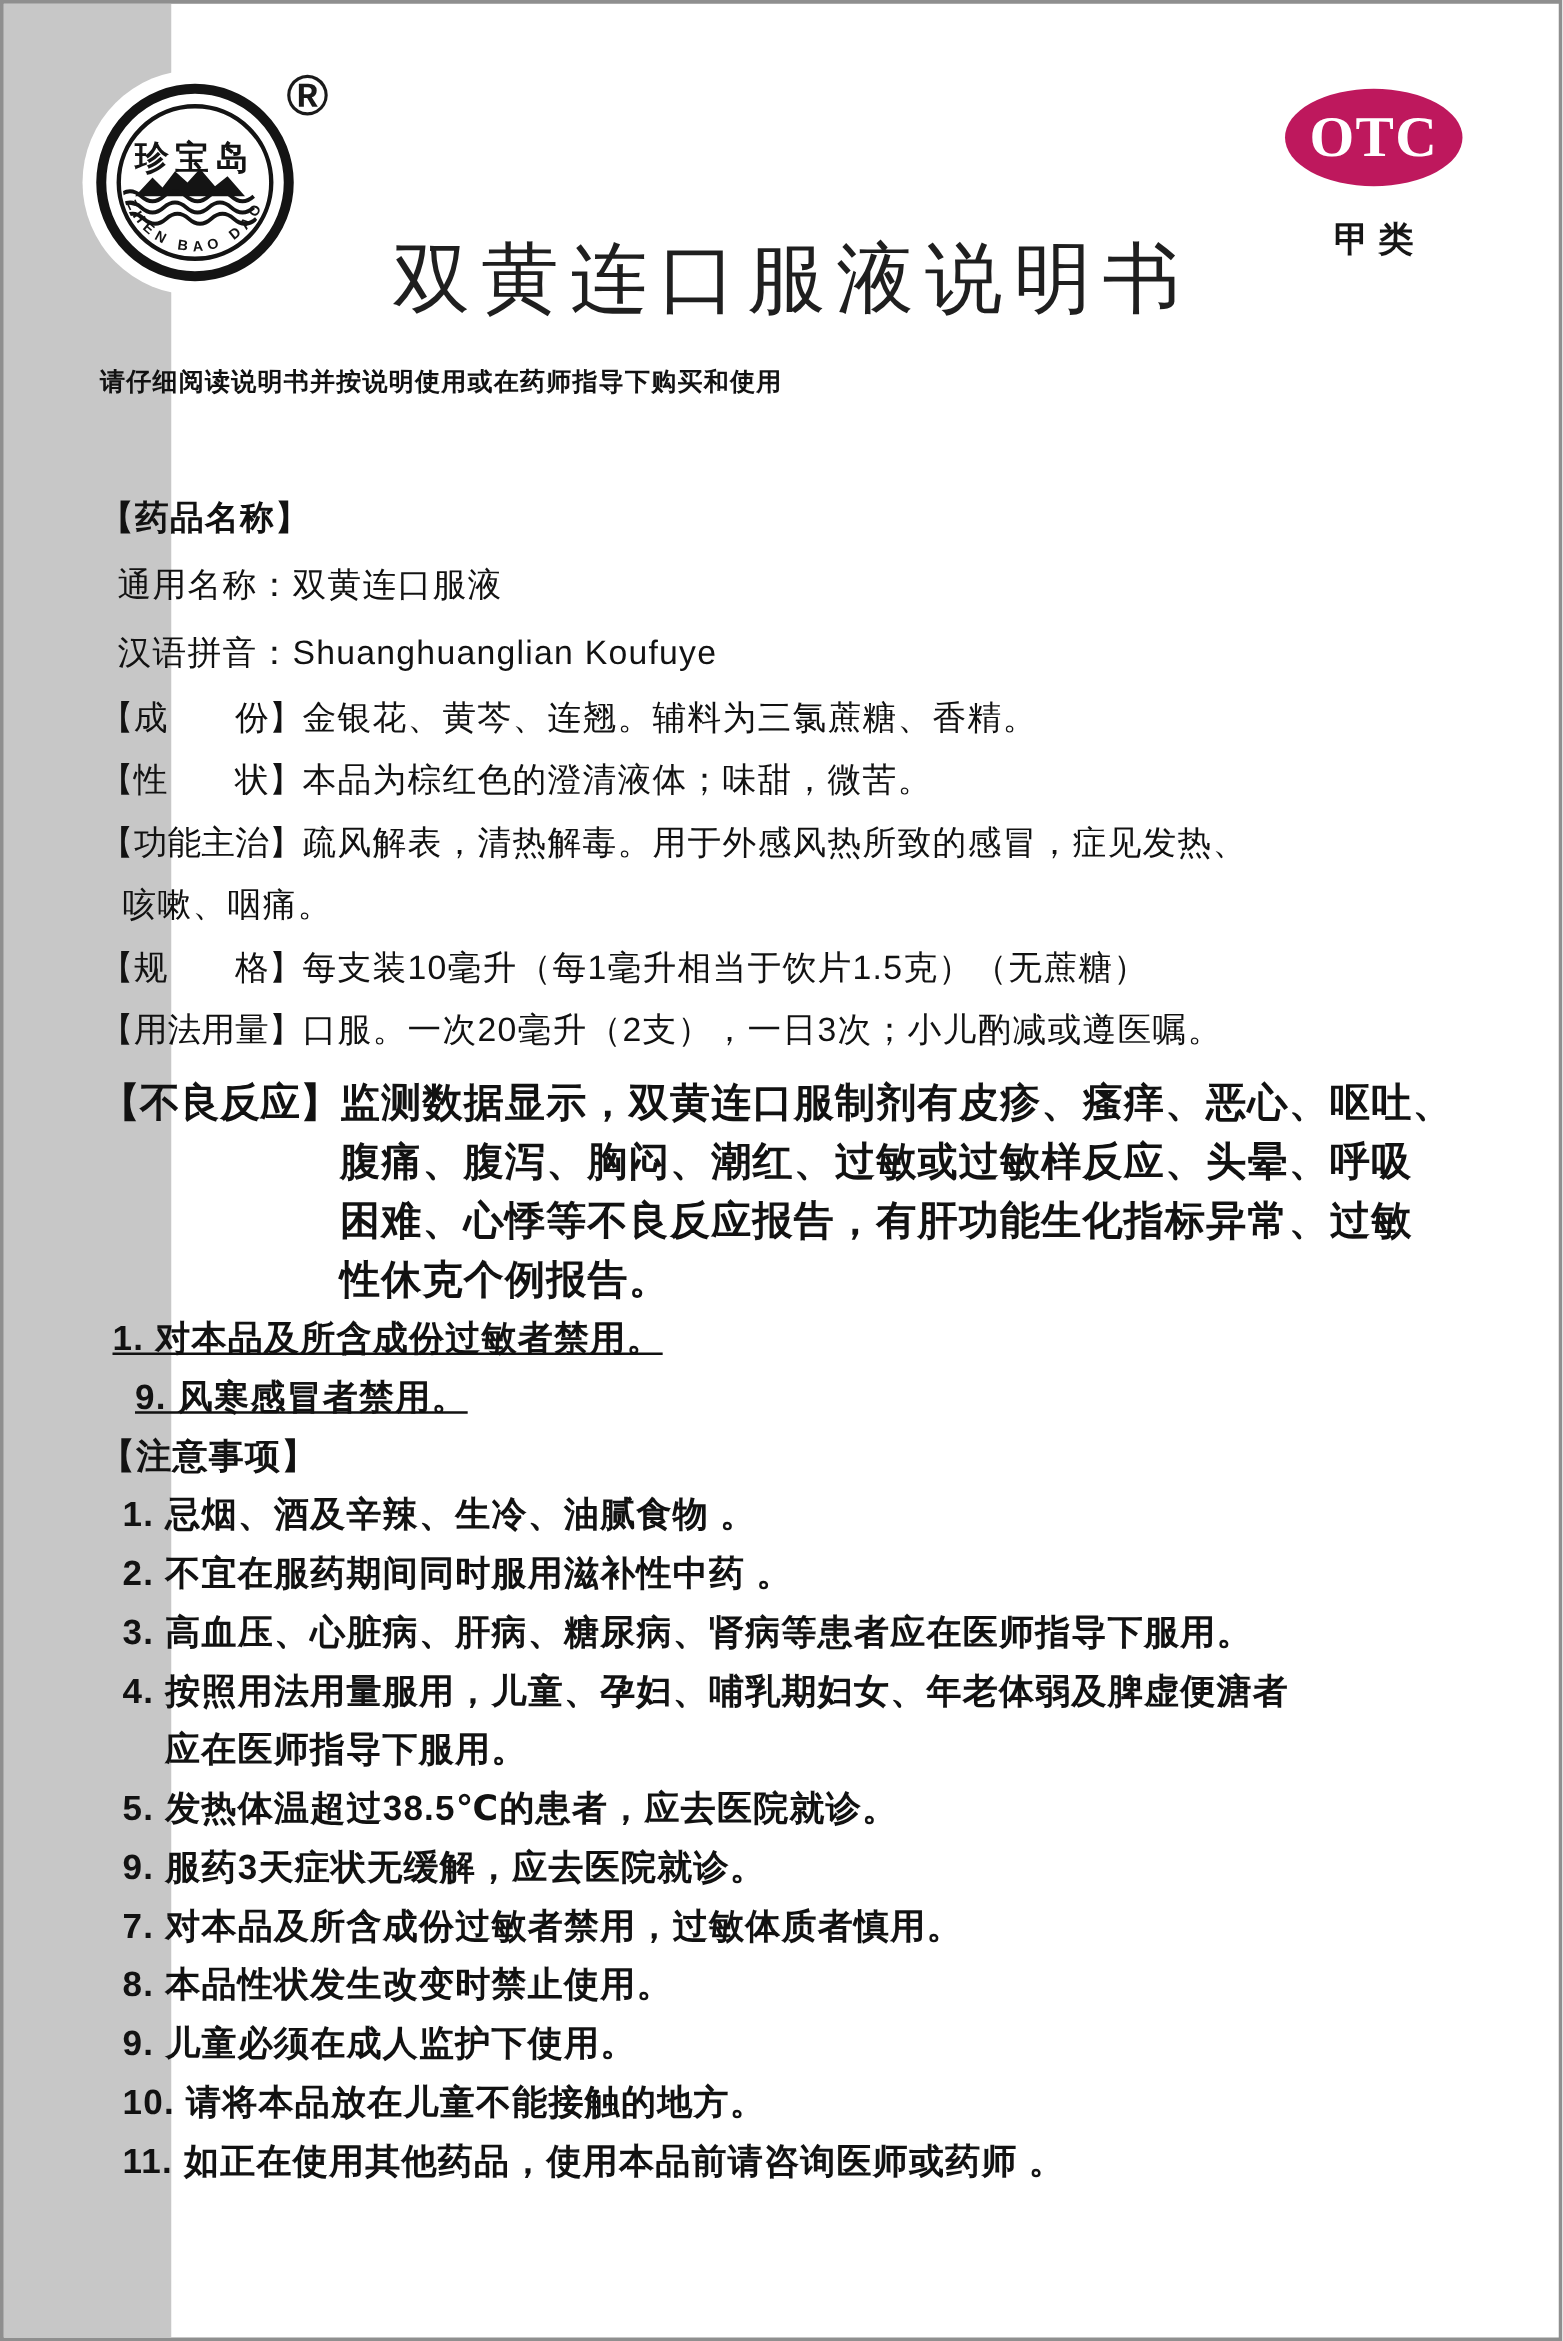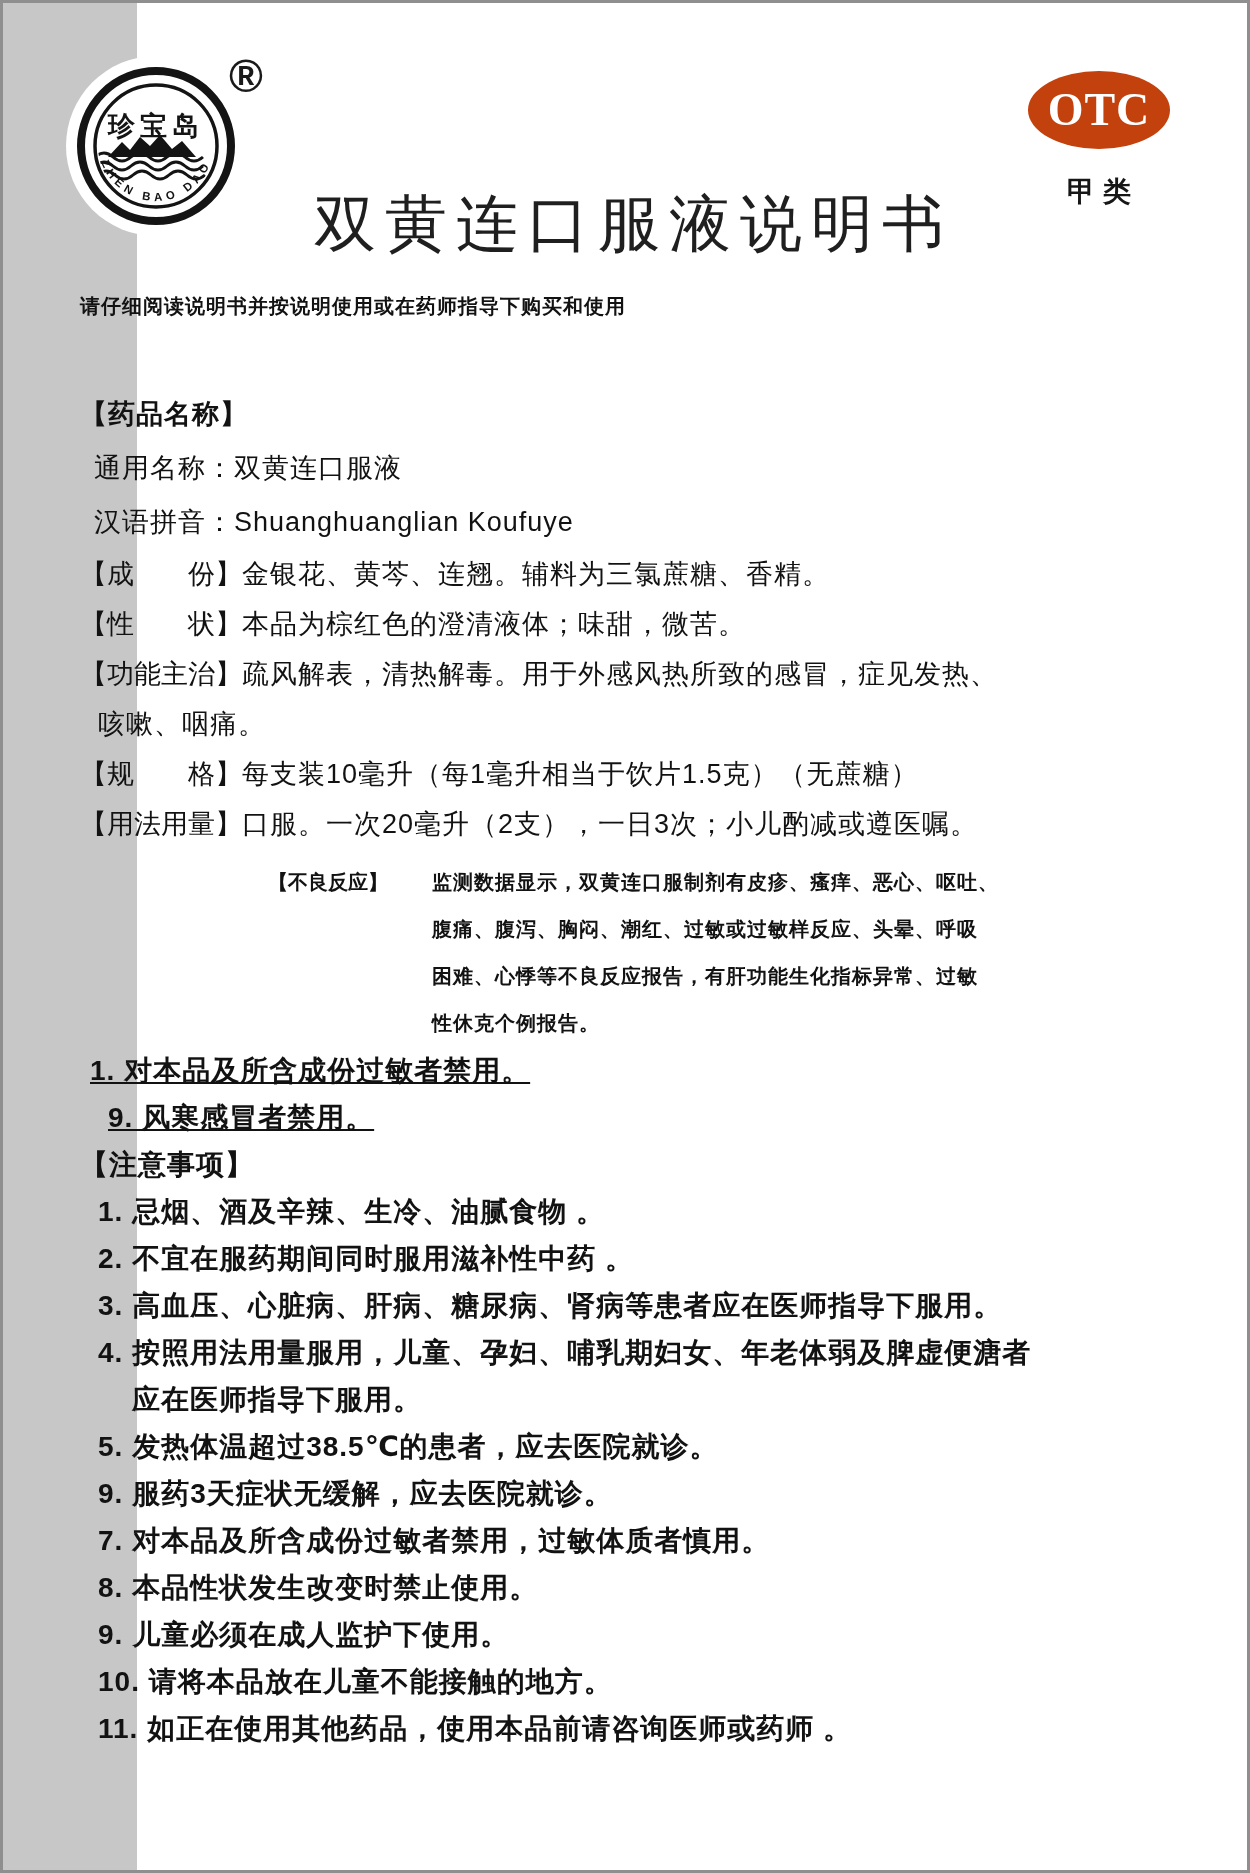--- a/index.html
+++ b/index.html
@@ -7,42 +7,42 @@
     position:relative; width:1250px; height:1873px; box-sizing:border-box;
     background:#ffffff; border:3px solid #8f8f8f; overflow:hidden;
     font-family:"Liberation Sans","DejaVu Sans",sans-serif; color:#121212;
   }
   .sidebar { position:absolute; left:0; top:0; bottom:0; width:134px; background:#c7c7c7; }
 
   .logo-wrap { position:absolute; left:58px; top:48px; width:190px; height:190px; }
   .reg-mark { position:absolute; left:226px; top:50px; font-size:46px; font-weight:600; line-height:1; color:#1a1a1a; }
 
   .otc { position:absolute; left:1016px; top:68px; width:160px; text-align:center; }
-  .otc-oval { margin:0 auto; width:142px; height:78px; background:#c2410c; border-radius:50%;
+  .otc-oval { margin:0 auto; width:142px; height:78px; background:#be185d; border-radius:50%;
               display:flex; align-items:center; justify-content:center; }
   .otc-text { color:#ffffff; font-family:"Liberation Serif","DejaVu Serif",serif;
               font-weight:bold; font-size:46px; letter-spacing:1px; line-height:1; }
   .otc-class { margin-top:24px; font-size:28px; font-weight:bold; letter-spacing:0; color:#161616; }
 
   .content { position:absolute; left:0; top:0; width:100%; box-sizing:border-box;
              padding:188px 60px 0 77px; }
   .doc-title { margin:0; text-align:center; white-space:pre;
                font-family:"Liberation Serif","DejaVu Serif",serif;
                font-size:62px; font-weight:500; letter-spacing:9px; line-height:66px; color:#1f1f1f; }
   .doc-subtitle { margin:34px 0 0; white-space:pre;
                   font-size:20px; font-weight:bold; letter-spacing:1px; line-height:30px; }
 
   .sec-header { margin:66px 0 0; font-size:27px; line-height:54px; letter-spacing:1px; white-space:pre;font-weight:bold; }
   .name-line { margin:0; padding-left:14px; font-size:27px; line-height:54px; letter-spacing:1px; white-space:pre; }
 
   .field { margin:0; font-size:27px; line-height:50px; letter-spacing:1px;
            white-space:pre; padding-left:18px; text-indent:-18px; }
   .field .flabel { letter-spacing:0; }
 
-  .adv { display:flex; margin:10px 0 0; font-weight:bold; font-size:20px; line-height:47px;justify-content:center; }
+  .adv { display:flex; margin:10px 0 0; font-weight:bold; font-size:32px; line-height:47px; }
   .adv-label { flex:0 0 164px; white-space:pre; letter-spacing:0; }
   .adv-text { white-space:pre; letter-spacing:1px; }
 
   .jinji { display:flex; margin:0; font-weight:bold; font-size:28px; line-height:47px; }
   .jinji-items { margin-left:10px; }
   .jinji-item { white-space:pre; letter-spacing:1px;text-decoration:underline; }
   .jinji-item + .jinji-item { margin-left:18px; }
 
   .notes-header { margin:0; font-weight:bold; font-size:28px; line-height:47px; letter-spacing:1px; white-space:pre; }
   .notes { padding-left:18px; }

